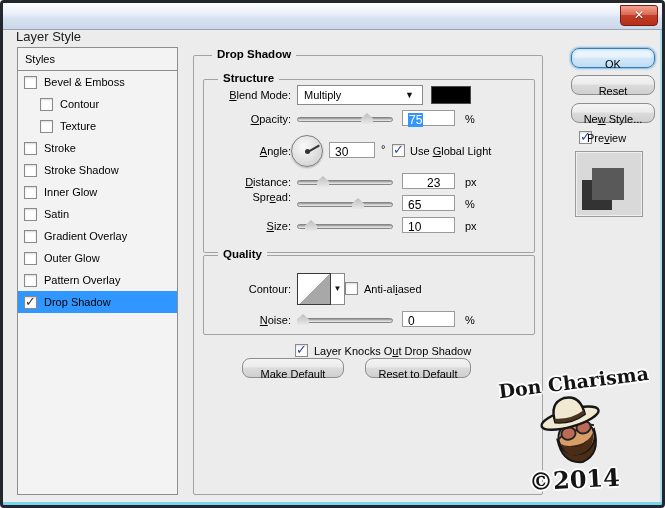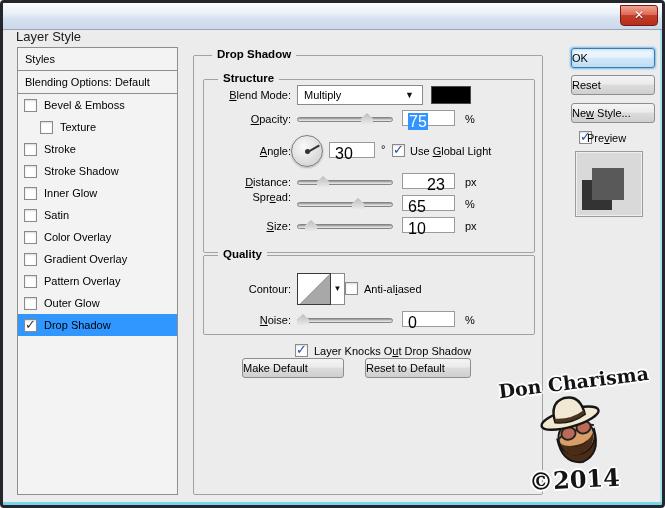--- a/index.html
+++ b/index.html
@@ -49,21 +49,21 @@
   
   .group{position:absolute;border:1px solid #a2a2a2;border-radius:2px;}
   .legend{
     position:absolute;top:-8px;left:14px;background:#ececec;
     padding:0 5px;font-weight:bold;font-size:11.5px;
   }
   .lbl{position:absolute;width:110px;text-align:right;}
   .unit{position:absolute;}
   .valbox{
     position:absolute;width:53px;height:16px;background:#fff;
-    border:1px solid #9a9a9a;padding:2px 5px;font-size:16px;
+    border:1px solid #9a9a9a;padding:2px 5px;font-size:12px;
   }
   .valbox .sel{background:#3194ff;color:#fff;padding:0 1px;}
   .track{
     position:absolute;width:96px;height:5px;border-radius:3px;
     background:linear-gradient(180deg,#8f8f8f,#cfcfcf 55%,#ececec);
     border:1px solid #858585;
   }
   .thumb{
     position:absolute;width:12px;height:11px;
     clip-path:polygon(50% 0,100% 50%,100% 100%,0 100%,0 50%);
@@ -90,22 +90,22 @@
     position:absolute;width:34px;height:32px;border:1px solid #3a3a3a;
     background:linear-gradient(135deg,#ffffff 50%,#a8a8a8 50%);
   }
   .contour-arrow{
     position:absolute;width:14px;height:32px;background:#fff;border:1px solid #8a8a8a;
     border-left:none;text-align:center;font-size:8px;line-height:30px;color:#111;
   }
   .btn{
     position:absolute;height:20px;
     background:linear-gradient(180deg,#f4f4f4,#ebebeb 45%,#dcdcdc 50%,#cfcfcf);
-    border:1px solid #8e8e8e;border-radius:3px;
-    font-size:11px;padding-top:3px;cursor:default;
+    border:1px solid #8e8e8e;border-radius:8px;
+    text-align:center;font-size:11px;padding-top:9px;cursor:default;
   }
   .btn.default{
     border:1px solid #3d7bad;
     box-shadow:0 0 2px 1px #7ab8e8, inset 0 0 3px 1px #b7dcf5;
     background:linear-gradient(180deg,#f2f8fd,#e6f2fb 45%,#d3e8f8 50%,#c3def4);
   }
   .pvwrap{position:absolute;left:572px;top:148px;width:68px;height:66px;
     background:#d9d9d9;border:1px solid #9a9a9a;box-shadow:inset 0 0 0 1px #efefef;}
   .sq-shadow{position:absolute;left:6px;top:28px;width:30px;height:30px;background:#333333;}
   .sq-layer{position:absolute;left:16px;top:16px;width:32px;height:32px;background:#595959;}
@@ -134,62 +134,59 @@
     <div class="title">Layer Style</div>
     <div class="closebtn">
       <span>✕</span>
     </div>
   </div>
 
   <div class="listbox">
     <div class="lrow hdr">
       <span class="txt">Styles</span>
     </div>
-    <div class="lrow hdr">
-      <span class="txt">Blending Options: Default</span>
-    </div>
     <div class="lrow">
       <span class="cb dark"></span>
       <span class="txt">Bevel &amp; Emboss</span>
     </div>
     <div class="lrow indent">
       <span class="cb dark"></span>
+      <span class="txt">Contour</span>
+    </div>
+    <div class="lrow indent">
+      <span class="cb dark"></span>
       <span class="txt">Texture</span>
     </div>
     <div class="lrow">
       <span class="cb dark"></span>
       <span class="txt">Stroke</span>
     </div>
     <div class="lrow">
       <span class="cb dark"></span>
       <span class="txt">Stroke Shadow</span>
     </div>
     <div class="lrow">
       <span class="cb dark"></span>
       <span class="txt">Inner Glow</span>
     </div>
     <div class="lrow">
       <span class="cb dark"></span>
       <span class="txt">Satin</span>
     </div>
     <div class="lrow">
       <span class="cb dark"></span>
-      <span class="txt">Color Overlay</span>
-    </div>
-    <div class="lrow">
-      <span class="cb dark"></span>
       <span class="txt">Gradient Overlay</span>
     </div>
     <div class="lrow">
       <span class="cb dark"></span>
+      <span class="txt">Outer Glow</span>
+    </div>
+    <div class="lrow">
+      <span class="cb dark"></span>
       <span class="txt">Pattern Overlay</span>
-    </div>
-    <div class="lrow">
-      <span class="cb dark"></span>
-      <span class="txt">Outer Glow</span>
     </div>
     <div class="lrow selected">
       <span class="cb dark checked"></span>
       <span class="txt">Drop Shadow</span>
     </div>
   </div>
 
   <div class="group" style="left:190px;top:52px;width:350px;height:440px;">
     <span class="legend" style="left:18px;">Drop Shadow</span>
   </div>

